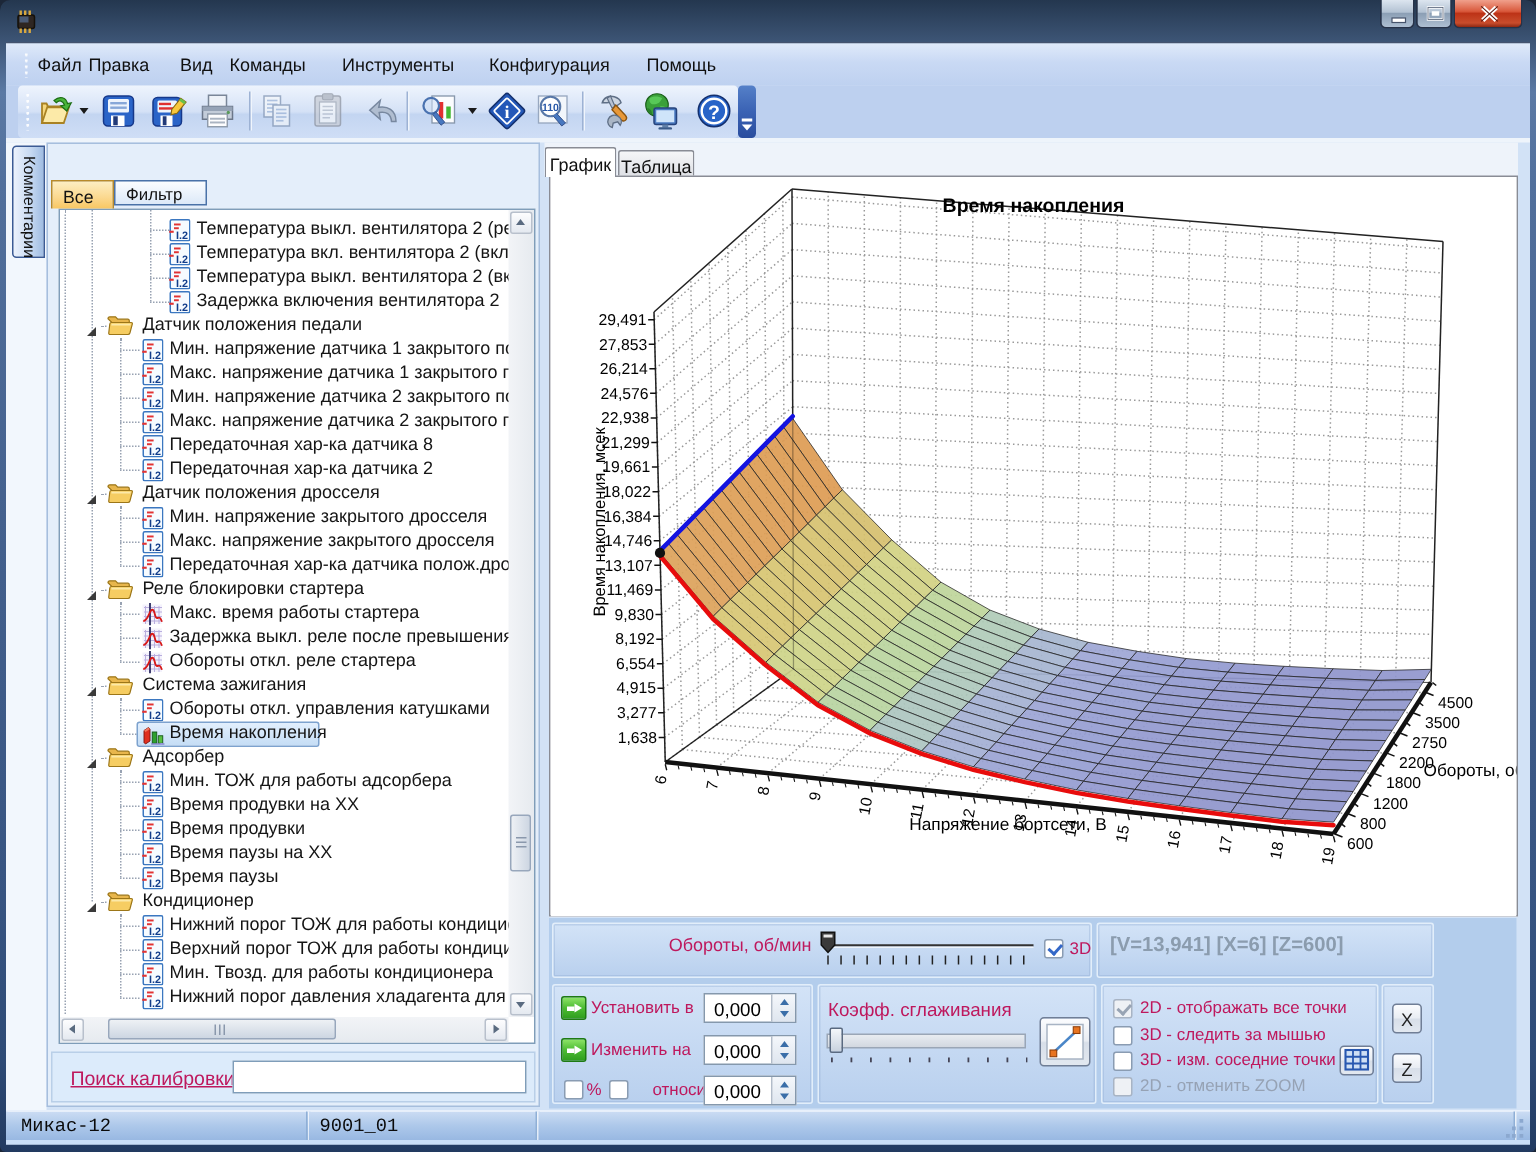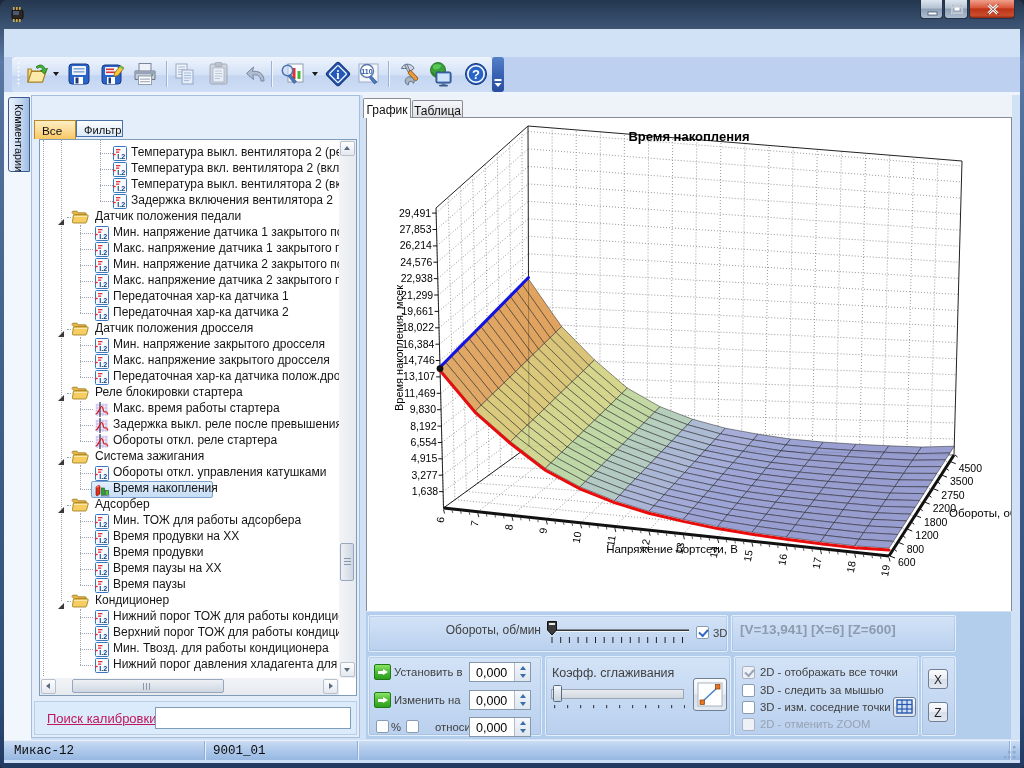--- a/index.html
+++ b/index.html
@@ -32,21 +32,21 @@
   background:linear-gradient(90deg,#ecf2fc 0,#c8daf2 55%,#9fbce2 100%);
   border:1px solid #3b5a94; border-radius:3px 0 0 3px; }
 #lefttab span { position:absolute; left:16px; top:6px; transform:rotate(90deg); transform-origin:0 0; font-size:10.8px; color:#111; white-space:nowrap; }
 #leftpanel { position:absolute; left:27px; top:66px; width:329px; height:643px; background:#e4eefa; border:1px solid #a6bedd; }
 #lphead { position:absolute; left:1px; top:1px; width:325px; height:18px;
   background:linear-gradient(180deg,#fdd27c 0,#f9b848 55%,#f5a92f 100%); border:1px solid #d98f1e; }
 #lphead .t { position:absolute; left:13px; top:1.5px; font-weight:bold; font-size:13px; color:#1c1305; }
 #pin { position:absolute; right:6px; top:2px; font-size:13px; color:#222; }
 .lptab { position:absolute; font-size:11.8px; color:#111; }
 #tabvse { left:2px; top:24px; width:42px; height:19px; background:linear-gradient(180deg,#fdeec3 0,#fbd88e 60%,#f8c763 100%); border:1px solid #b88a2a; border-bottom:none; padding:3px 0 0 7px; z-index:2; }
-#tabfilter { left:44px; top:24px; width:47px; height:17px; background:linear-gradient(180deg,#fbfdff 0,#dce9f8 100%); border:1px solid #4a72a8; padding:2.5px 0 0 7px; font-size:11.2px; }
+#tabfilter { left:44px; top:24px; width:62px; height:17px; background:linear-gradient(180deg,#fbfdff 0,#dce9f8 100%); border:1px solid #4a72a8; padding:2.5px 0 0 7px; font-size:11.2px; }
 #treebox { position:absolute; left:7px; top:43px; width:318px; height:557px; background:#fff; border:1px solid #7f9db9; }
 #treeclip { position:absolute; left:0; top:0; width:301px; height:538px; overflow:hidden; }
 .trow { position:absolute; font-size:12px; color:#151515; white-space:nowrap; }
 .ticon { position:absolute; }
 .vdot { position:absolute; width:1px; border-left:1px dotted #98a2b2; }
 .hdot { position:absolute; height:1px; border-top:1px dotted #98a2b2; }
 .tsel { position:absolute; width:122px; height:17px; background:linear-gradient(180deg,#e2effd 0,#c5ddf5 100%); border:1px solid #7da2ce; border-radius:2px; }
 .vsb { position:absolute; right:0; top:0; width:17px; height:538px; background:linear-gradient(90deg,#f2f4f7 0,#e6eaef 100%); }
 .hsb { position:absolute; left:0; bottom:0; width:299px; height:17px; background:linear-gradient(180deg,#f2f4f7 0,#e6eaef 100%); }
 .sbtn { position:absolute; background:linear-gradient(180deg,#fdfdfe 0,#e4e9f0 100%); border:1px solid #b8c0cc; border-radius:2px; }
@@ -56,21 +56,21 @@
 #searchrow { position:absolute; left:2px; top:605px; width:323px; height:34px; background:#dcebfb; border:1px solid #b9cfe8; }
 #searchrow label { position:absolute; left:12px; top:9px; font-size:13px; color:#be185d;text-decoration:underline; }
 #searchrow .inp { position:absolute; left:120px; top:5px; width:196px; height:22px; background:#fff; border:1px solid #7f9db9; }
 #righttabs { position:absolute; left:359px; top:66px; width:653px; height:646px; }
 .rtab { position:absolute; font-size:12px; color:#111; text-align:center; }
 #tabgraf { left:0px; top:3px; width:48px; height:20px; background:#fff; border:1px solid #898c95; border-bottom:none; border-radius:2px 2px 0 0; padding-top:4px; z-index:2; }
 #tabtabl { left:49px; top:5px; width:51px; height:18px; background:linear-gradient(180deg,#f5f6f8 0,#dddfe4 100%); border:1px solid #898c95; border-bottom:none; border-radius:2px 2px 0 0; padding-top:3px; }
 #tabpage { position:absolute; left:3px; top:22px; width:646px; height:494px; background:#fff; border:1px solid #898c95; }
 #botpanel { position:absolute; left:362px; top:583px; width:645px; height:127px; background:#b3cdec; }
 .grp { position:absolute; background:linear-gradient(180deg,#d3e3f7 0,#b9d0ee 100%); border:1px solid #e2eefa; border-radius:2px; box-shadow:inset 0 0 0 1px rgba(140,170,210,0.35); }
-.lbl { position:absolute; font-size:11.3px; color:#404040; white-space:nowrap; }
+.lbl { position:absolute; font-size:11.3px; color:#be185d; white-space:nowrap; }
 .cb { position:absolute; width:13px; height:13px; background:#fff; border:1px solid #8a9cb2; border-radius:2px; }
 .cb.chk::after { content:""; position:absolute; left:2px; top:1.5px; width:7px; height:4px; border-left:2px solid #3468c8; border-bottom:2px solid #3468c8; transform:rotate(-48deg); }
 .cb.chkdis::after { content:""; position:absolute; left:2px; top:1.5px; width:7px; height:4px; border-left:2px solid #98a4b4; border-bottom:2px solid #98a4b4; transform:rotate(-48deg); }
 .cb.dis { background:#eef1f5; border-color:#a8b4c4; }
 .greenbtn { position:absolute; width:17px; height:16px; border-radius:2px; border:1px solid #1e7a14; background:linear-gradient(180deg,#8ee468 0,#4cbb33 50%,#2f9e1f 100%); }
 .greenbtn::before { content:""; position:absolute; left:3px; top:6px; width:5px; height:2.5px; background:#fff; }
 .greenbtn::after { content:""; position:absolute; left:7.5px; top:3.5px; width:0; height:0; border-left:5.5px solid #fff; border-top:3.8px solid transparent; border-bottom:3.8px solid transparent; }
 .spin { position:absolute; width:62px; height:20px; background:#fff; border:1px solid #8598ac; font-size:12.5px; color:#000; padding:2.5px 0 0 6px; }
 .spin .ud { position:absolute; right:0px; top:0px; width:16px; height:18px; background:linear-gradient(180deg,#f4f7fb 0,#dfe6ef 100%); border-left:1px solid #b2bcc9; }
 .spin .ud::before { content:""; position:absolute; left:4.5px; top:3px; border-left:3.5px solid transparent; border-right:3.5px solid transparent; border-bottom:4px solid #3a6ea8; }
@@ -111,20 +111,30 @@
           <path d="M27.5 5 L18.5 13.5"></path>
         </g>
         <g stroke="#55120a" stroke-width="0.7" fill="none">
           <path d="M17.5 4.2 L28.5 14.3"></path>
           <path d="M28.5 4.2 L17.5 14.3"></path>
         </g>
       </svg></div>
 </div>
 <div id="topline"></div>
 <div id="client">
+ <div id="menubar">
+  <div class="grip" style="left:12px;top:6px;height:17px"></div>
+  <span class="menuitem" style="left:21px">Файл</span>
+  <span class="menuitem" style="left:55px">Правка</span>
+  <span class="menuitem" style="left:116px">Вид</span>
+  <span class="menuitem" style="left:149px">Команды</span>
+  <span class="menuitem" style="left:224px">Инструменты</span>
+  <span class="menuitem" style="left:322px">Конфигурация</span>
+  <span class="menuitem" style="left:427px">Помощь</span>
+ </div>
  <div id="toolrow">
   <div id="toolband">
    <div class="grip" style="left:5px;top:5px;height:25px"></div>
    <div class="ticn" style="left:13px"><svg width="26" height="26" viewBox="0 0 26 26">
             <path d="M3 8 L3 21 L17 21 L20 10 L7 10 L6 8 Z" fill="#f6d77c" stroke="#a98223" stroke-width="1.2"></path>
             <path d="M3 21 L6.5 10.5 L21 10.5 L17.5 21 Z" fill="#fceaa8" stroke="#a98223" stroke-width="1.2"></path>
             <path d="M11 6 C15 2.5 19 4 20 8 L22.5 7.5 L19.5 13 L15.5 9.5 L18 9 C17 6 14.5 5.5 12.5 7.5 Z" fill="#49b43a" stroke="#1c6e14" stroke-width="0.8"></path>
           </svg></div>
 <div class="darr" style="left:41px;top:15px"></div>
 <div class="ticn" style="left:54px"><svg width="26" height="26" viewBox="0 0 26 26">
@@ -337,21 +347,21 @@
             </svg></div>
 <div class="trow" style="left:73px;top:133px">Макс. напряжение датчика 2 закрытого положения</div>
 <div class="hdot" style="left:40px;top:157px;width:13px"></div>
 <div class="ticon" style="left:54px;top:150px"><svg width="15" height="15" viewBox="0 0 15 15">
               <rect x="1.5" y="0.5" width="13" height="14" rx="1" fill="#f6fbff" stroke="#3b77c0"></rect>
               <rect x="4" y="3" width="4.4" height="1.3" fill="#e23333"></rect>
               <rect x="4" y="5.5" width="3.2" height="1.3" fill="#e23333"></rect>
               <rect x="0.8" y="7.8" width="3" height="1.4" fill="#e23333"></rect>
               <text x="9.3" y="13" font-size="7.2" font-weight="bold" fill="#123d8a" text-anchor="middle">I.2</text>
             </svg></div>
-<div class="trow" style="left:73px;top:149px">Передаточная хар-ка датчика 1</div>
+<div class="trow" style="left:73px;top:149px">Передаточная хар-ка датчика 8</div>
 <div class="hdot" style="left:40px;top:173px;width:13px"></div>
 <div class="ticon" style="left:54px;top:166px"><svg width="15" height="15" viewBox="0 0 15 15">
               <rect x="1.5" y="0.5" width="13" height="14" rx="1" fill="#f6fbff" stroke="#3b77c0"></rect>
               <rect x="4" y="3" width="4.4" height="1.3" fill="#e23333"></rect>
               <rect x="4" y="5.5" width="3.2" height="1.3" fill="#e23333"></rect>
               <rect x="0.8" y="7.8" width="3" height="1.4" fill="#e23333"></rect>
               <text x="9.3" y="13" font-size="7.2" font-weight="bold" fill="#123d8a" text-anchor="middle">I.2</text>
             </svg></div>
 <div class="trow" style="left:73px;top:165px">Передаточная хар-ка датчика 2</div>
 <div class="hdot" style="left:27px;top:189px;width:4px"></div>

